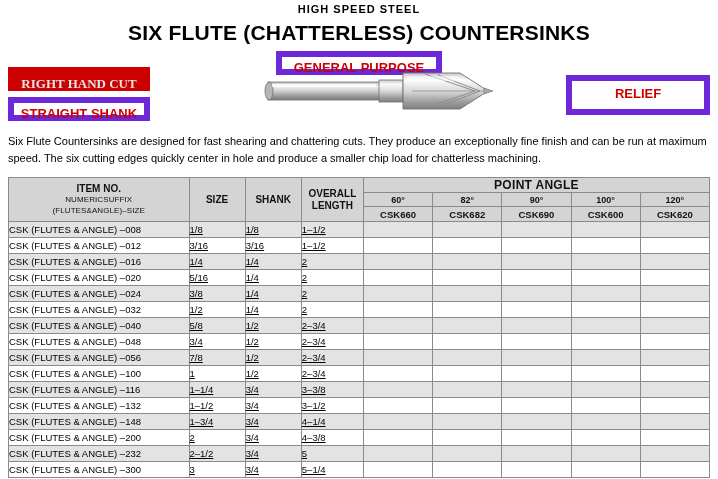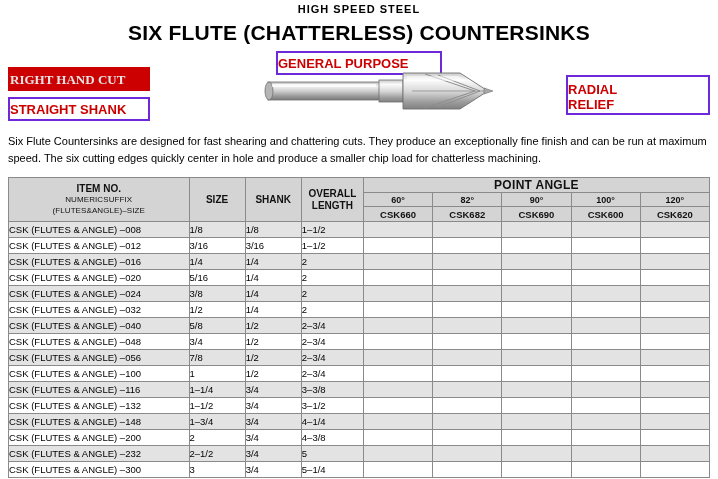--- a/index.html
+++ b/index.html
@@ -37,23 +37,24 @@
   }
 
   
   .badges {
     position: relative;
     height: 78px;
     margin-top: 4px;
   }
   .badge {
     position: absolute;
-    border: 2px solid #6d28d9;
+    border: 6px solid #6d28d9;
     color: #cc0000;
     font-weight: bold;
+    text-align: center;
     box-sizing: border-box;
     background: #ffffff;
   }
   .badge.red-fill {
     background: #cc0000;
     color: #e5e5e5;
     border-color: #cc0000;
     font-family: Liberation Serif, serif;
   }
   #badge-general {
@@ -161,41 +162,40 @@
   }
   .th-code.last { border-right: 1px solid #8a8a8a !important; }
 
   tbody td {
     height: 15px;
     font-size: 9.5px;
     padding: 0 0 0 5px;
     background: #ffffff;
   }
   tbody tr.alt td { background: #e3e3e3; }
-  td.c-size, td.c-shank, td.c-len { padding-left: 5px; }
+  td.c-size, td.c-shank, td.c-len { padding-left: 5px; text-decoration: underline; }
   td.c-code {
     border-right: 1px dashed #8a8a8a !important;
   }
   td.c-code.last { border-right: 1px solid #8a8a8a !important; }
 </style>
 </head>
 <body>
 
 <div class="page">
 
   <div class="eyebrow">HIGH  SPEED  STEEL</div>
   <div class="title">SIX FLUTE (CHATTERLESS) COUNTERSINKS</div>
 
   <div class="badges">
 
     <div class="badge" id="badge-general">GENERAL PURPOSE</div>
     <div class="badge red-fill" id="badge-rhc">RIGHT HAND CUT</div>
     <div class="badge" id="badge-shank">STRAIGHT  SHANK</div>
     <div class="badge" id="badge-radial">
-      <div>RADIAL</div>
       <div>RELIEF</div>
     </div>
 
     <svg class="tool" viewBox="0 0 260 56">
       <defs>
         <linearGradient id="shank-grad" x1="0" y1="0" x2="0" y2="1">
           <stop offset="0%" stop-color="#bdbdbd"></stop>
           <stop offset="22%" stop-color="#f4f4f4"></stop>
           <stop offset="50%" stop-color="#cfcfcf"></stop>
           <stop offset="78%" stop-color="#9a9a9a"></stop>

